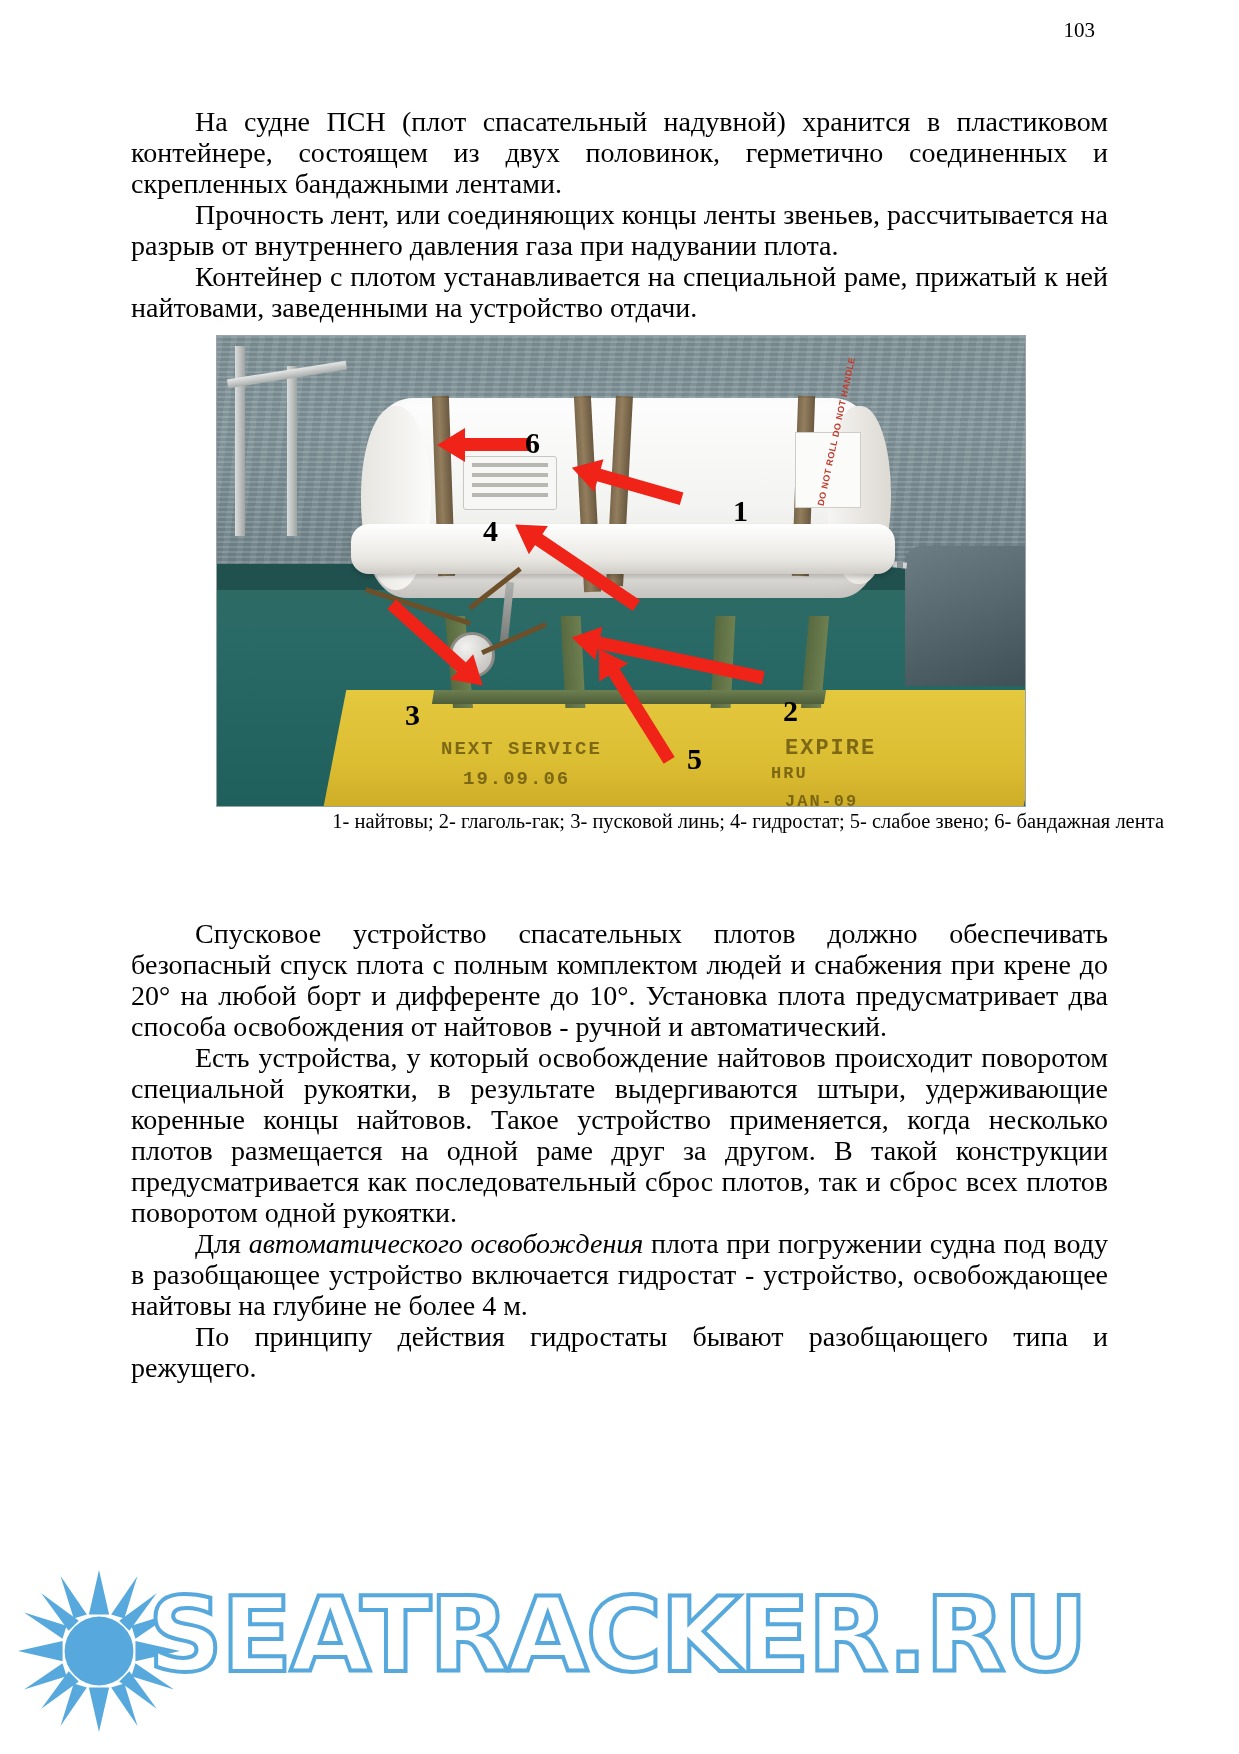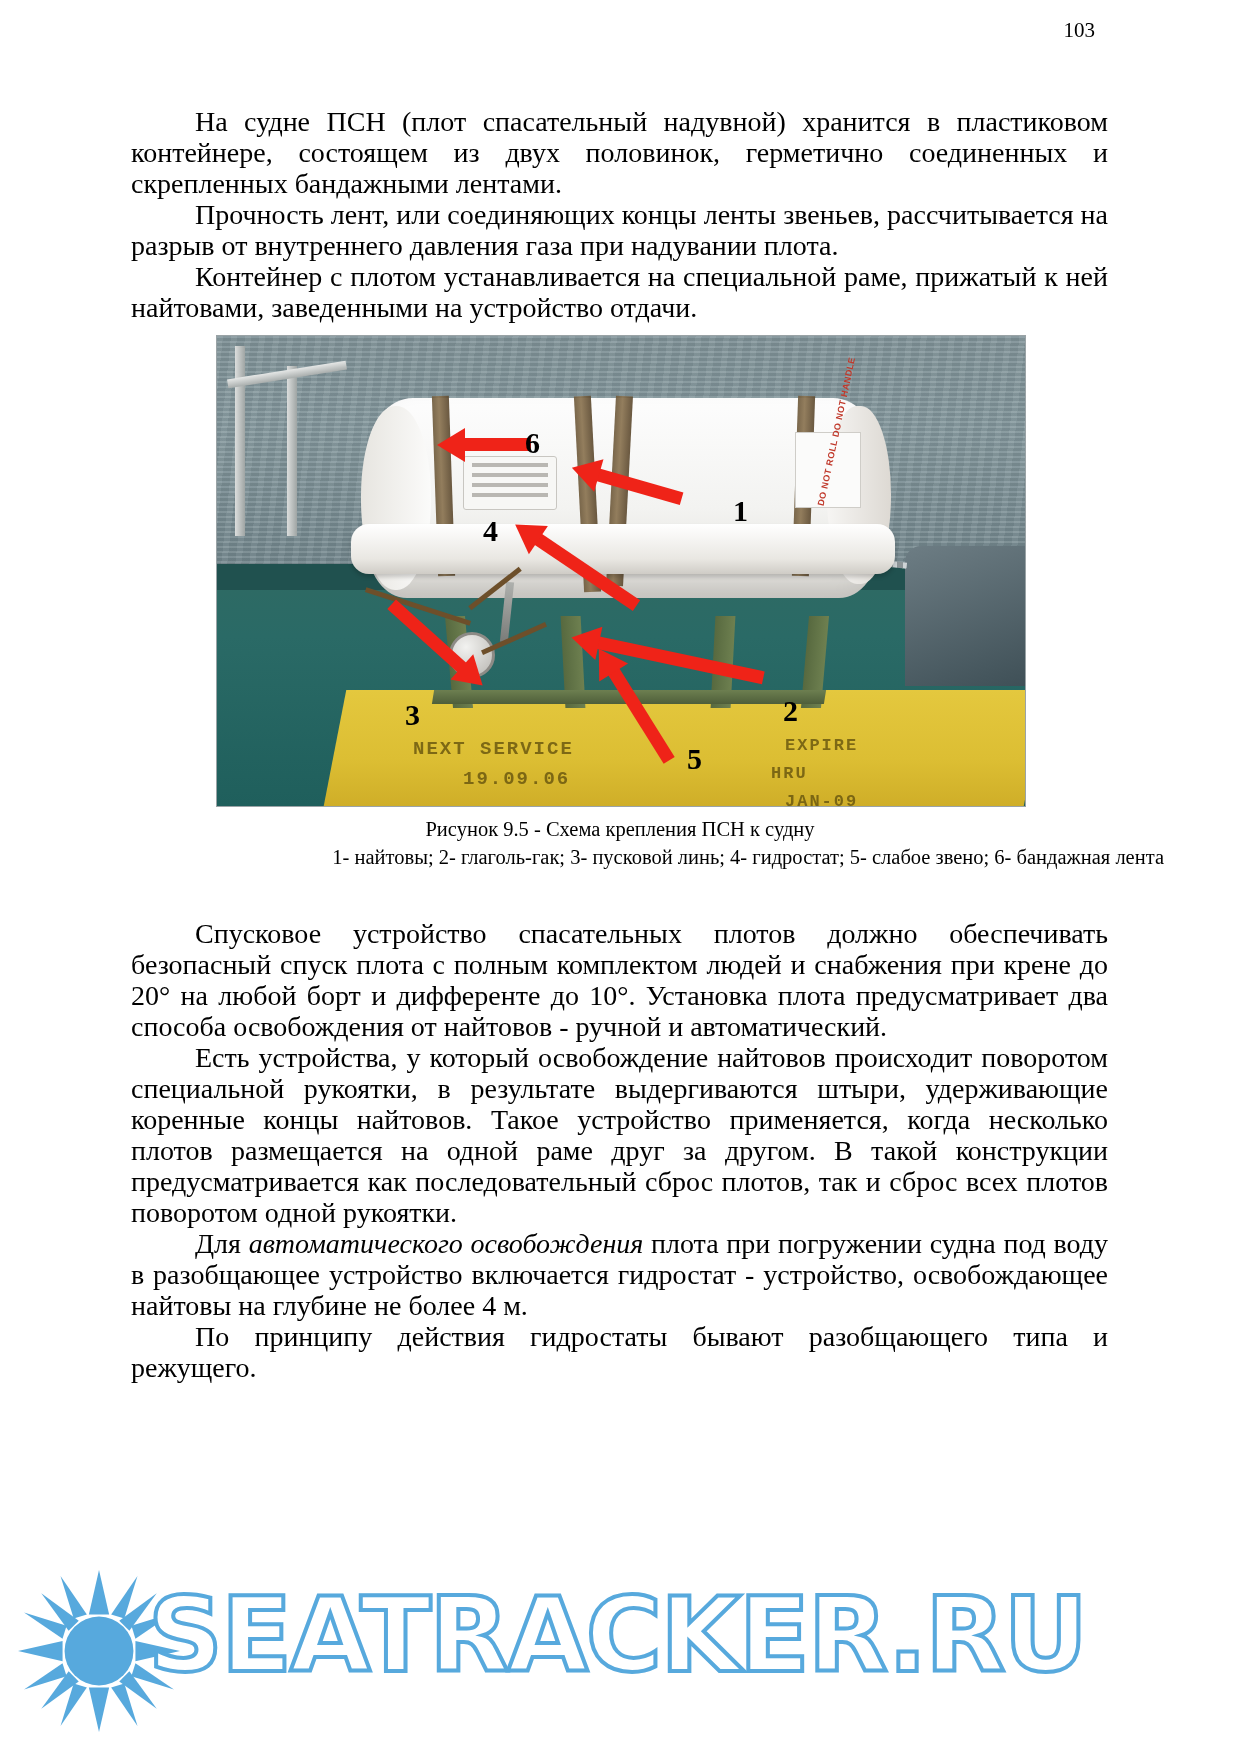--- a/index.html
+++ b/index.html
@@ -105,23 +105,23 @@
     top: 400px;
     width: 660px;
     height: 70px;
     color: #6d5a10;
     font-family: "Liberation Mono", monospace;
     font-weight: bold;
     font-size: 19px;
     letter-spacing: 2px;
     opacity: .85;
   }
-  .mark-next { position:absolute; left: 36px; top: 2px; }
+  .mark-next { position:absolute; left: 64px; top: 2px; }
   .mark-date { position:absolute; left: 86px; top: 32px; }
-  .mark-expire { position:absolute; left: 408px; top: 0px; font-size:17px;font-family:Liberation Mono, monospace;}
+  .mark-expire { position:absolute; left: 408px; top: 0px; font-size:22px;font-family:Liberation Mono, monospace;}
   .mark-hru { position:absolute; left: 394px; top: 28px; font-size:17px;}
   .mark-jan { position:absolute; left: 408px; top: 56px; font-size:17px;}
 
   
   .raft {
     position: absolute;
     left: 126px;
     top: 62px;
     width: 560px;
     height: 240px;
@@ -423,21 +423,20 @@
       <div class="arrow" style="left:396px; top:328px; width:106px; transform: rotate(58deg);"></div>
 
       <div class="num" style="left:308px; top:90px;">6</div>
       <div class="num" style="left:516px; top:158px;">1</div>
       <div class="num" style="left:266px; top:178px;">4</div>
       <div class="num" style="left:188px; top:362px;">3</div>
       <div class="num" style="left:566px; top:358px;">2</div>
       <div class="num" style="left:470px; top:406px;">5</div>
     </div>
 
-    <div class="caption">Рисунок 9.5 - Схема крепления ПСН к судну</div>
     <div class="legend" style="width:1090px; margin-left:-142px;">1- найтовы; 2- глаголь-гак; 3- пусковой линь; 4- гидростат; 5- слабое звено; 6- бандажная лента</div>
   </div>
 
   <div class="lower-text">
     <p class="body-par">Спусковое устройство спасательных плотов должно обеспечивать безопасный спуск плота с полным комплектом людей и снабжения при крене до 20° на любой борт и дифференте до 10°. Установка плота предусматривает два способа освобождения от найтовов - ручной и автоматический.</p>
     <p class="body-par">Есть устройства, у который освобождение найтовов происходит поворотом специальной рукоятки, в результате выдергиваются штыри, удерживающие коренные концы найтовов. Такое устройство применяется, когда несколько плотов размещается на одной раме друг за другом. В такой конструкции предусматривается как последовательный сброс плотов, так и сброс всех плотов поворотом одной рукоятки.</p>
     <p class="body-par">
       <span>Для </span><span class="italic">автоматического освобождения</span><span> плота при погружении судна под воду в разобщающее устройство включается гидростат - устройство, освобождающее найтовы на глубине не более 4 м.</span>
     </p>
     <p class="body-par">По принципу действия гидростаты бывают разобщающего типа и режущего.</p>

